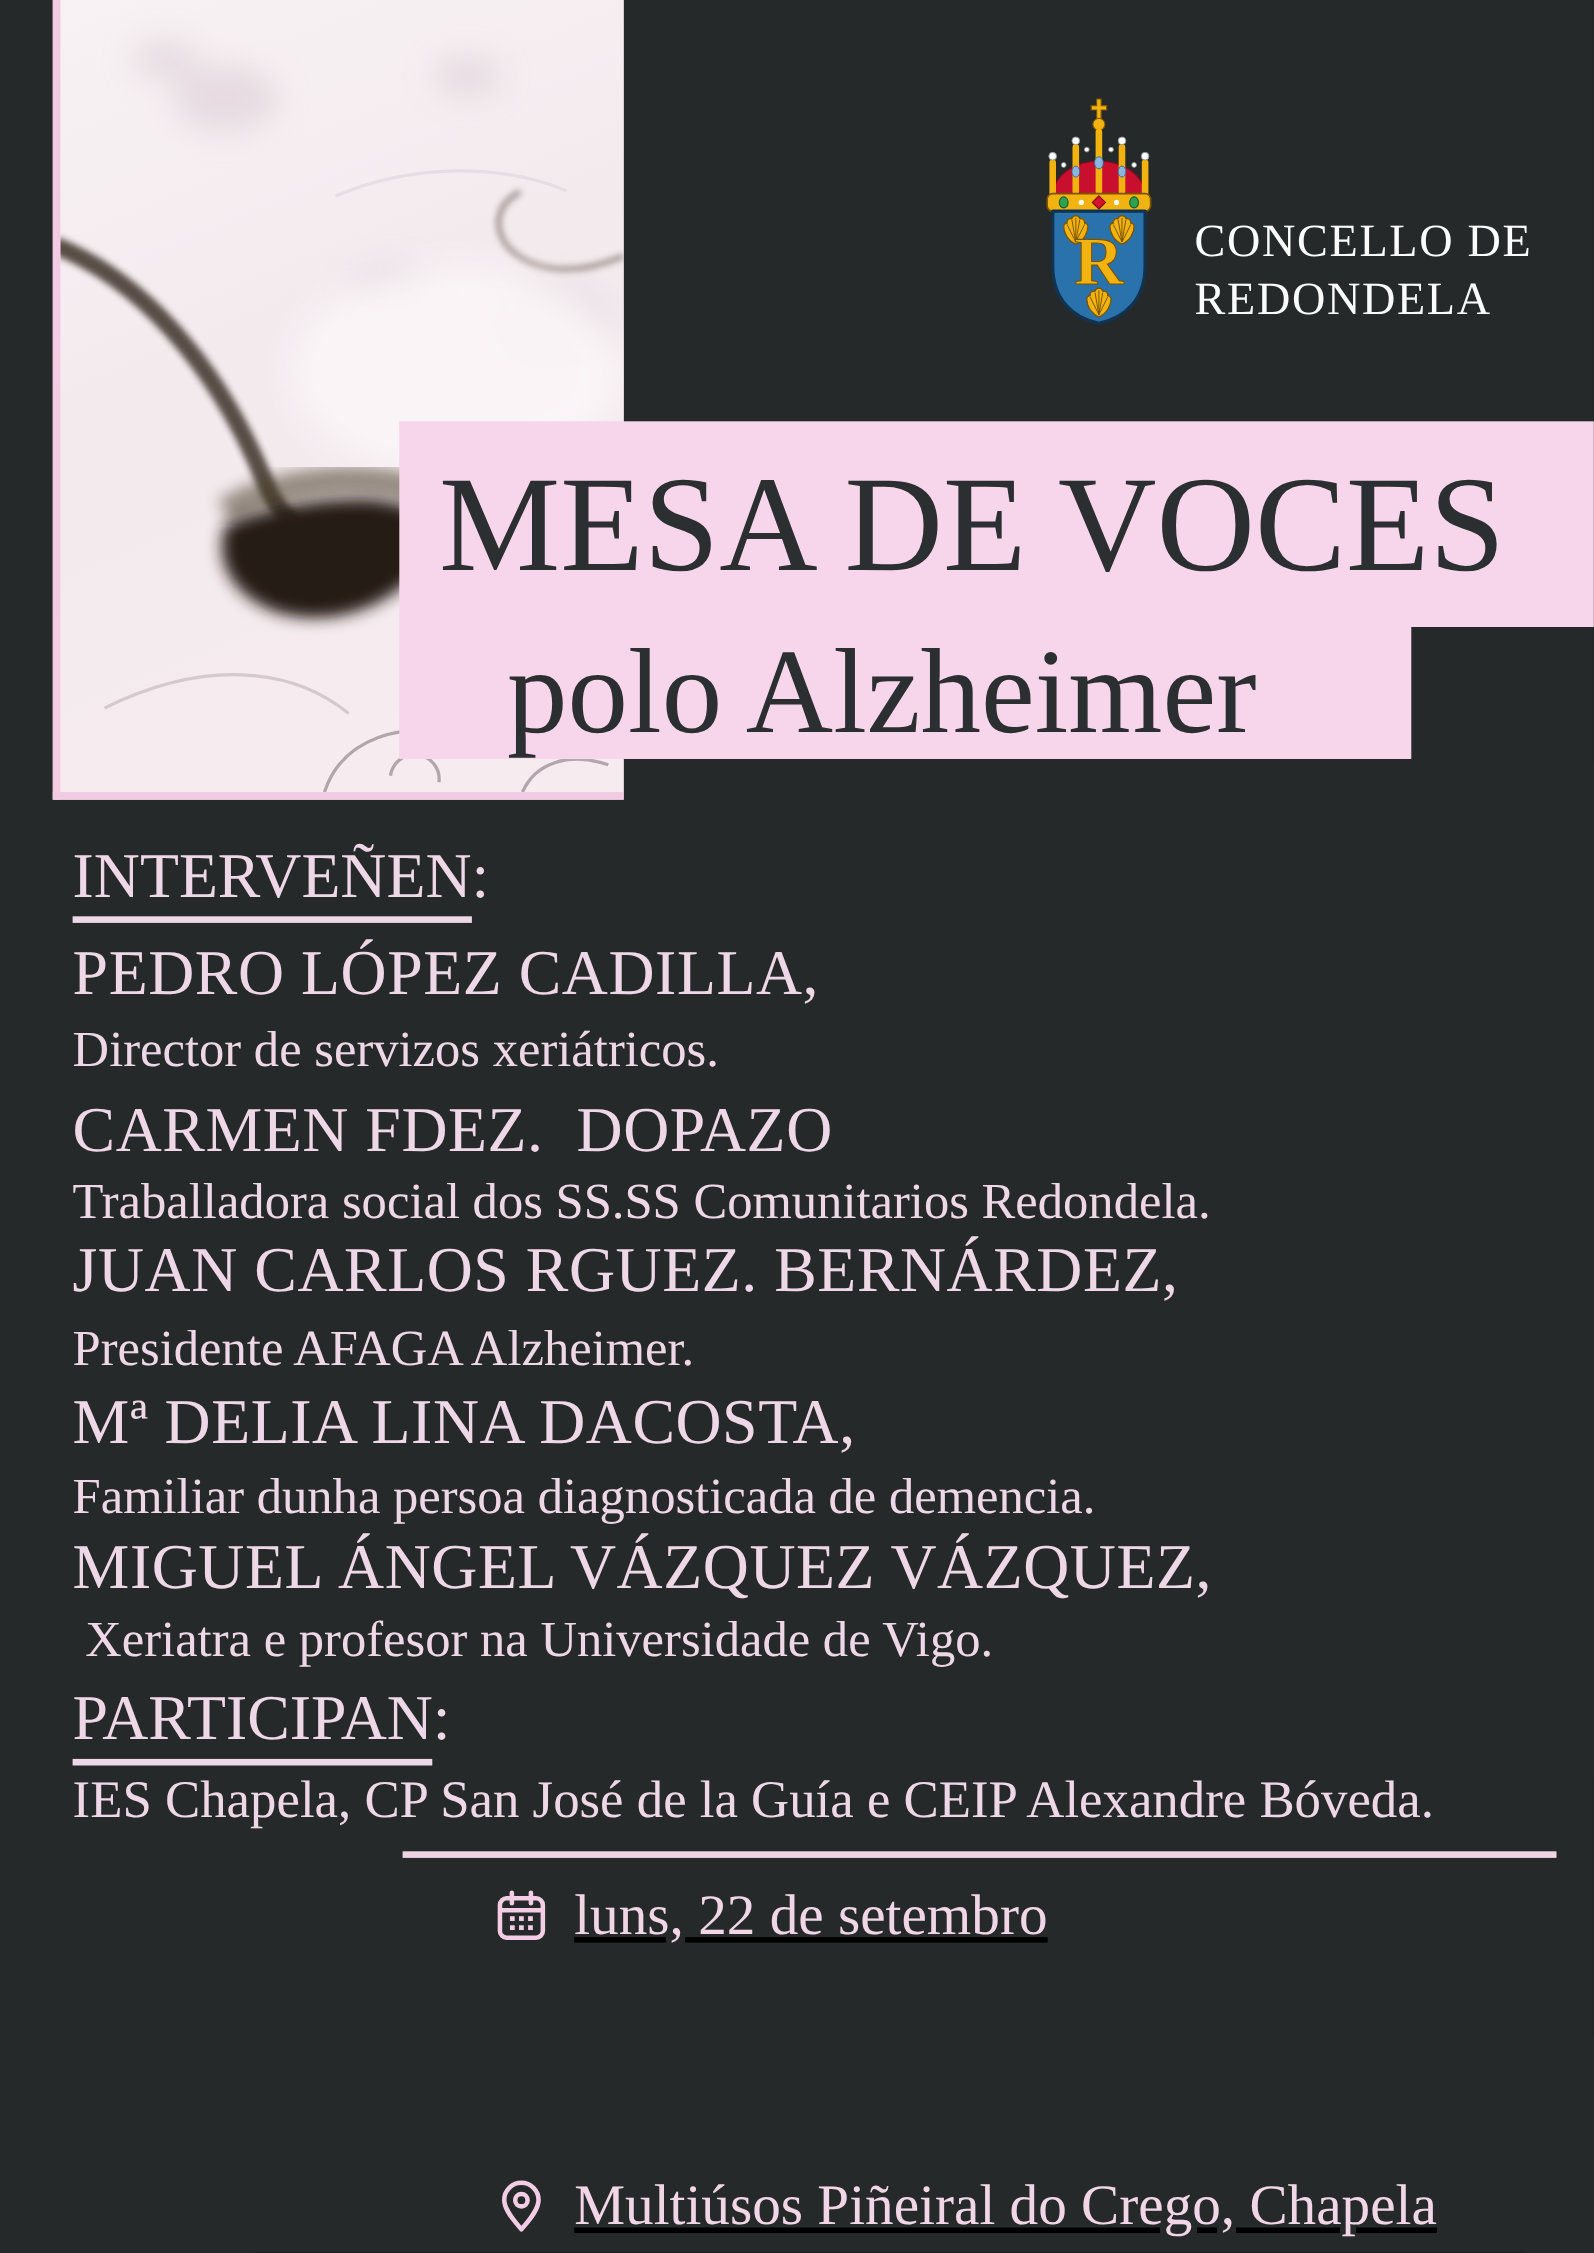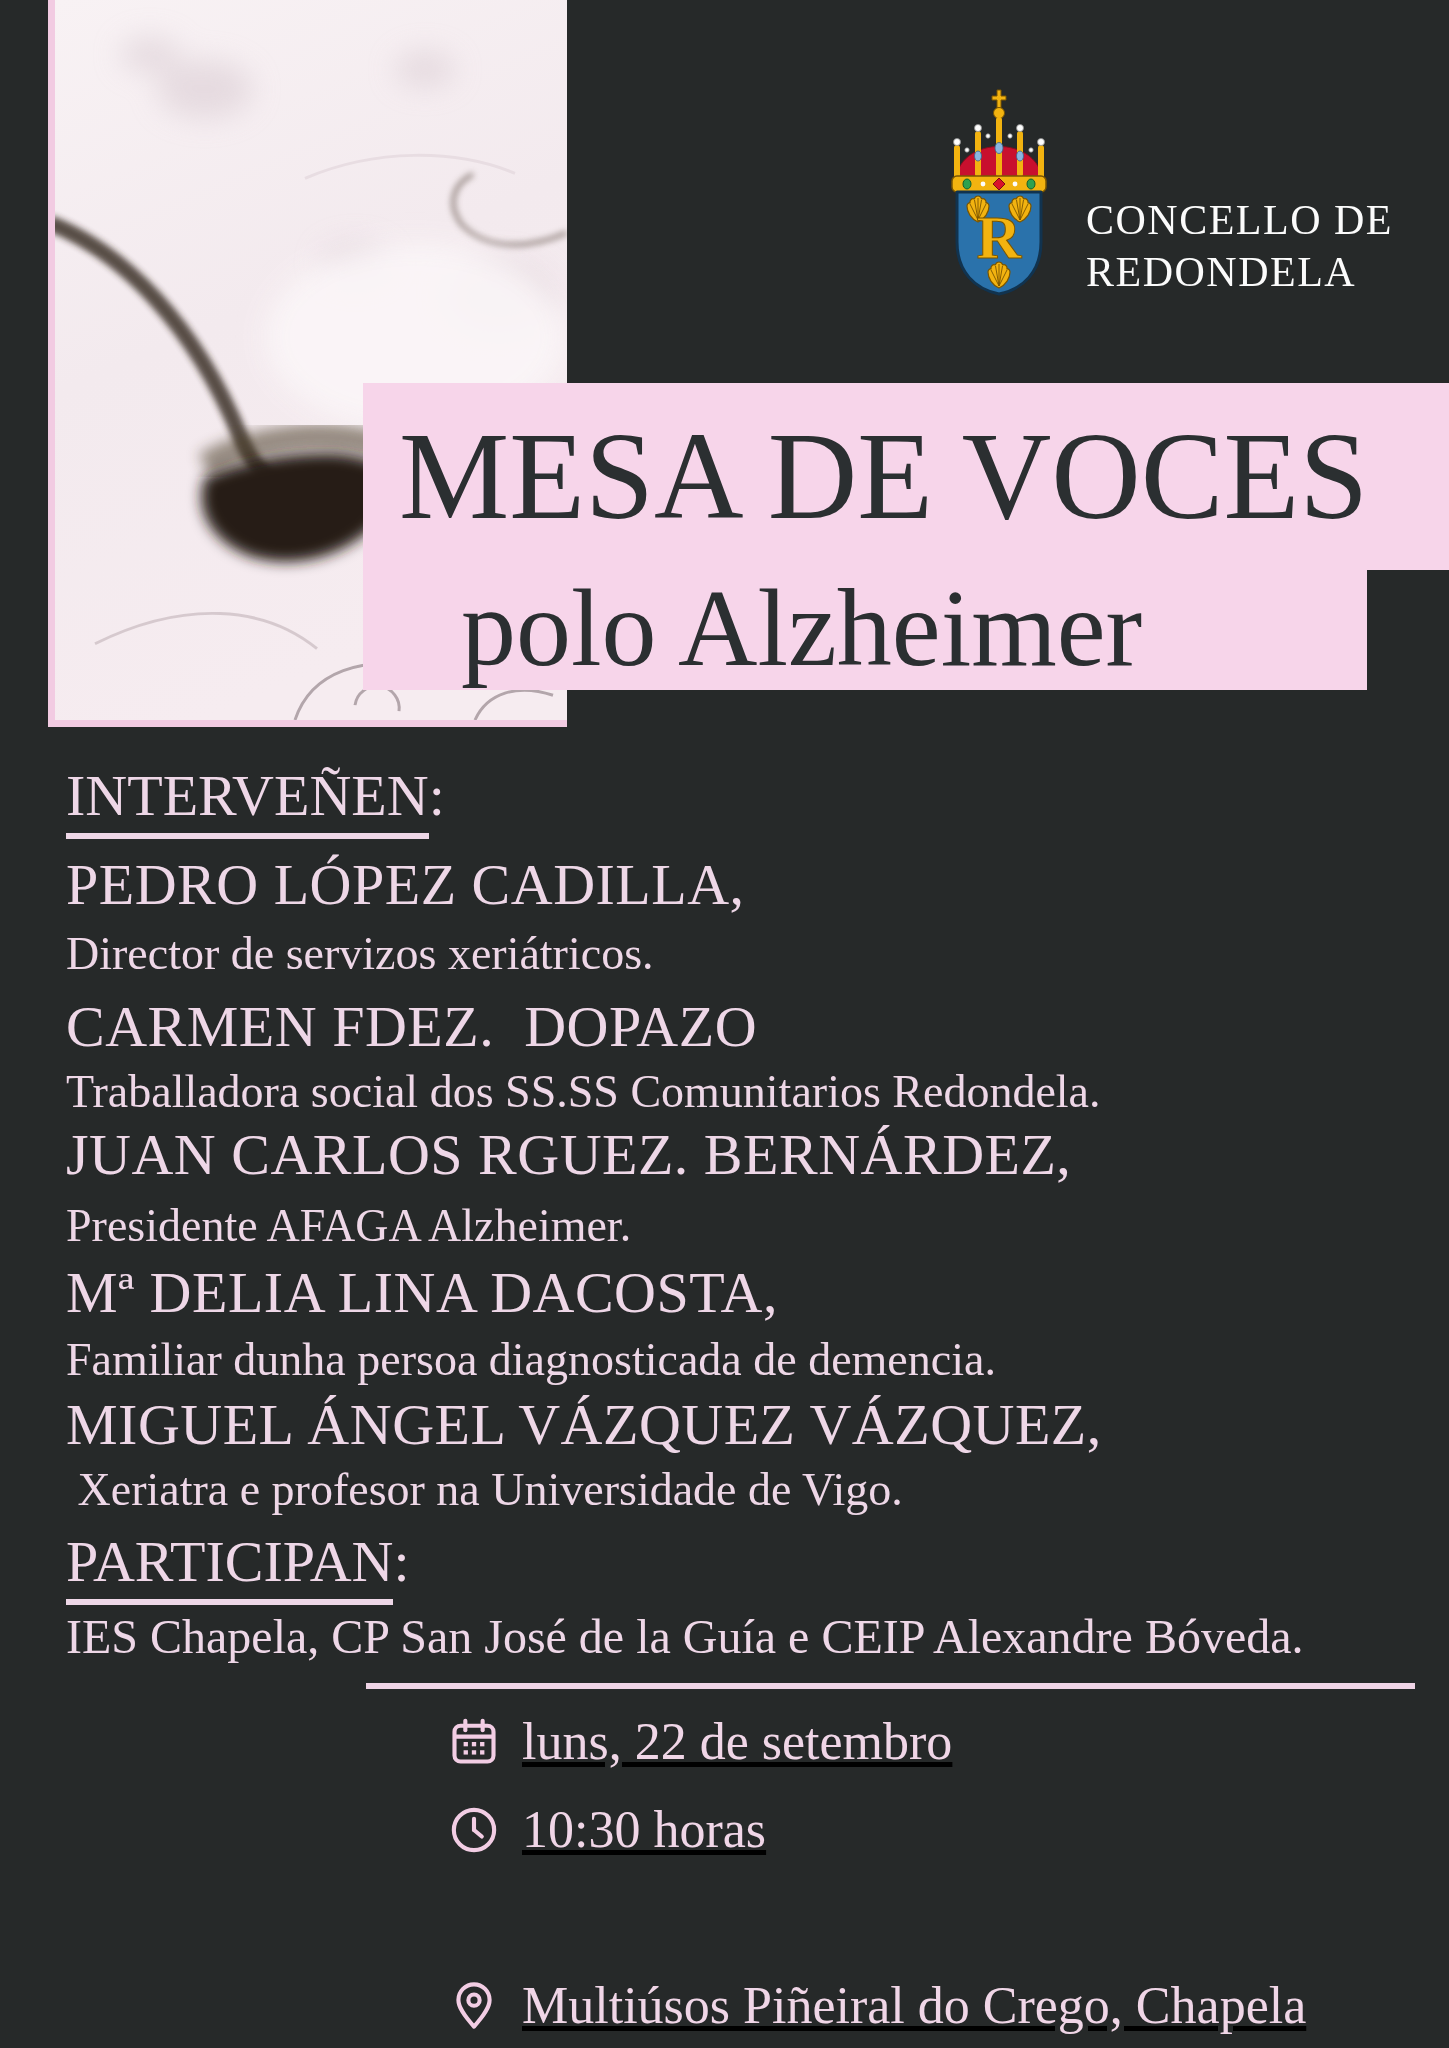--- a/index.html
+++ b/index.html
@@ -16,21 +16,21 @@
     background:#f3eaee;
   }
   .photo svg{display:block;width:100%;height:100%;}
   
   .crest{position:absolute;left:926px;top:86px;width:146px;height:230px;}
   .org{position:absolute;left:1086px;top:194px;color:#fbfbfb;
        font-size:42px;line-height:52px;letter-spacing:1.5px;}
   
   .band{position:absolute;background:#f7d5ea;color:#2b2f31;overflow:visible;}
   .band1{left:363px;top:383px;width:1296px;height:187px;}
-  .band2{left:363px;top:570px;width:1004px;height:120px;}
+  .band2{left:363px;top:570px;width:920px;height:120px;}
   .band1 .bt{display:block;padding-left:36px;font-size:124px;line-height:187px;
              letter-spacing:0px;white-space:nowrap;}
   .band2 .bt{display:block;padding-left:98px;font-size:110px;line-height:116px;
              white-space:nowrap;}
   
   .ln{position:absolute;left:66px;color:#eed7e7;white-space:pre-wrap;margin-top:12px;}
   .h{font-size:58px;line-height:64px;}
   .u{display:inline-block;border-bottom:6px solid currentColor;padding-bottom:5px;}
   .name{font-size:58px;line-height:62px;letter-spacing:0.5px;}
   .role{font-size:46px;line-height:52px;}
@@ -195,30 +195,20 @@
             <rect x="14.8" y="12" width="2" height="2"></rect>
           <rect x="7.2" y="15.8" width="2" height="2"></rect>
             <rect x="11" y="15.8" width="2" height="2"></rect>
             <rect x="14.8" y="15.8" width="2" height="2"></rect>
         </g>
       </svg>
     </span>
     <span class="rt">luns, 22 de setembro</span>
   </div>
 
-  <div class="row" style="top:1802px">
-    <span class="ic">
-      <svg viewBox="0 0 24 24" fill="none" stroke="#f2cde4" stroke-width="1.9" stroke-linecap="round">
-        <circle cx="12" cy="12" r="9.3"></circle>
-        <line x1="12" y1="12" x2="12" y2="6.8"></line>
-        <line x1="12" y1="12" x2="15.6" y2="15"></line>
-      </svg>
-    </span>
-    <span class="rt">10:30 horas</span>
-  </div>
 
   <div class="row" style="top:1978px">
     <span class="ic">
       <svg viewBox="0 0 24 24" fill="none" stroke="#f2cde4" stroke-width="1.9" stroke-linecap="round" stroke-linejoin="round">
         <path d="M12,21.5 C7.4,16.3 4.8,12.6 4.8,9.2 A7.2,7.2 0 0 1 19.2,9.2 C19.2,12.6 16.6,16.3 12,21.5 Z"></path>
         <circle cx="12" cy="9.3" r="2.6"></circle>
       </svg>
     </span>
     <span class="rt">Multiúsos Piñeiral do Crego, Chapela</span>
   </div>

